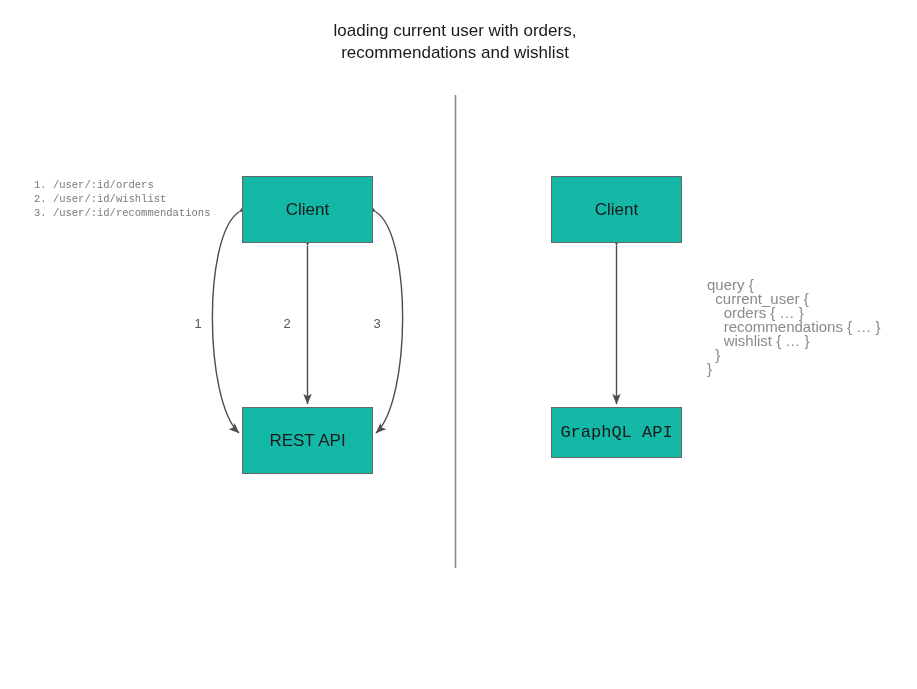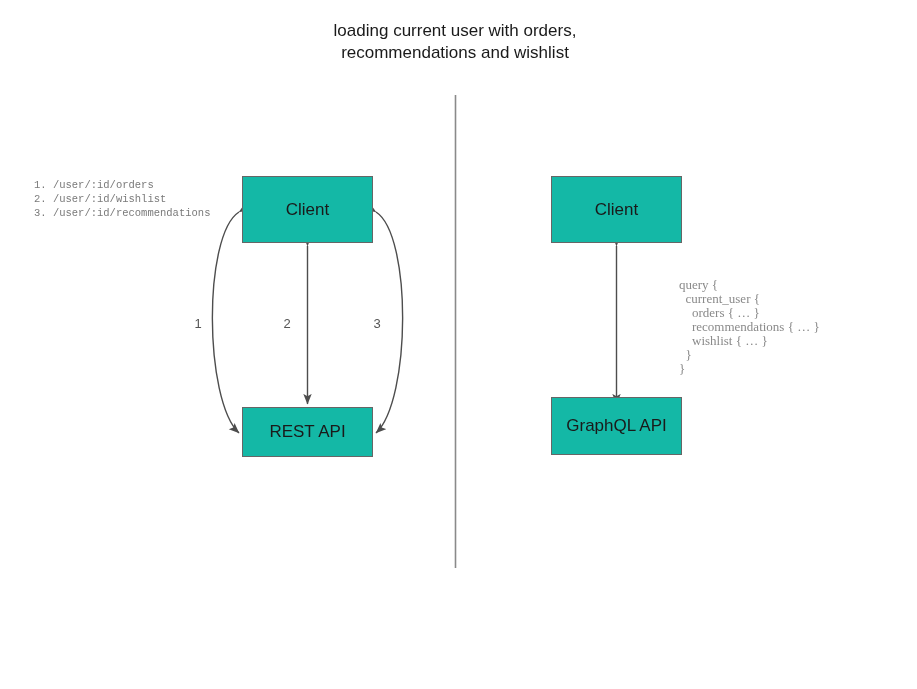--- a/index.html
+++ b/index.html
@@ -43,44 +43,44 @@
     left: 9px;
     top: 178px;
     font-family: "Liberation Mono", monospace;
     font-size: 10.5px;
     line-height: 14px;
     color: #7a7a7a;
     white-space: pre;
   }
   .gql-query {
     position: absolute;
-    left: 654px;
+    left: 682px;
     top: 278px;
-    font-family: Liberation Serif, serif;
-    font-size: 13px;
+    font-family: Liberation Sans, sans-serif;
+    font-size: 15px;
     line-height: 14px;
     color: #8a8a8a;
     white-space: pre;
   }
   .node-box {
     position: absolute;
     box-sizing: border-box;
     background: #14b8a6;
     border: 1.4px solid #666666;
     display: flex;
     align-items: center;
     justify-content: center;
     font-family: "Liberation Sans", sans-serif;
     font-size: 17px;
     color: #1a1a1a;
   }
   #node-rest-client  { left: 217px; top: 176px; width: 131px; height: 67px; }
-  #node-rest-api     { left: 217px; top: 407px; width: 131px; height: 50px; }
+  #node-rest-api     { left: 217px; top: 407px; width: 131px; height: 67px; }
   #node-gql-client   { left: 526px; top: 176px; width: 131px; height: 67px; }
-  #node-gql-api      { left: 526px; top: 397px; width: 131px; height: 58px; }
+  #node-gql-api      { left: 526px; top: 407px; width: 131px; height: 51px; font-family: Liberation Mono, monospace; }
 
   .edge-label {
     position: absolute;
     font-family: "Liberation Sans", sans-serif;
     font-size: 13px;
     color: #555555;
     text-align: center;
     width: 20px;
   }
   #edge-label-1 { left: 163px; top: 316px; }

